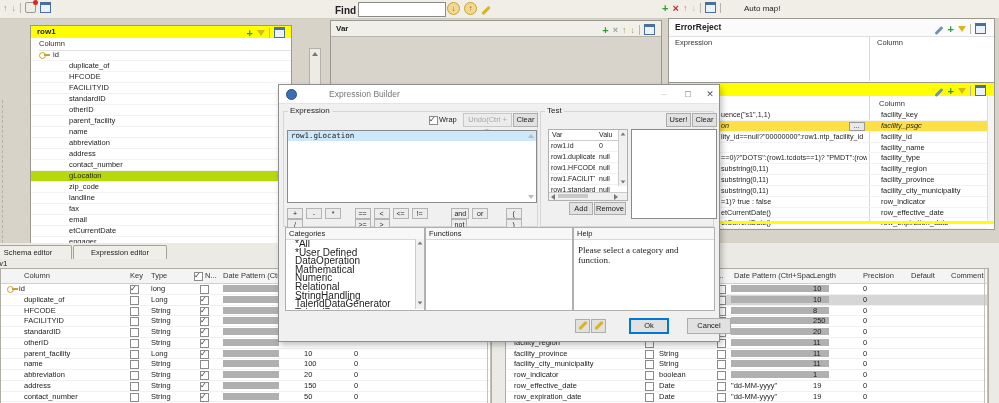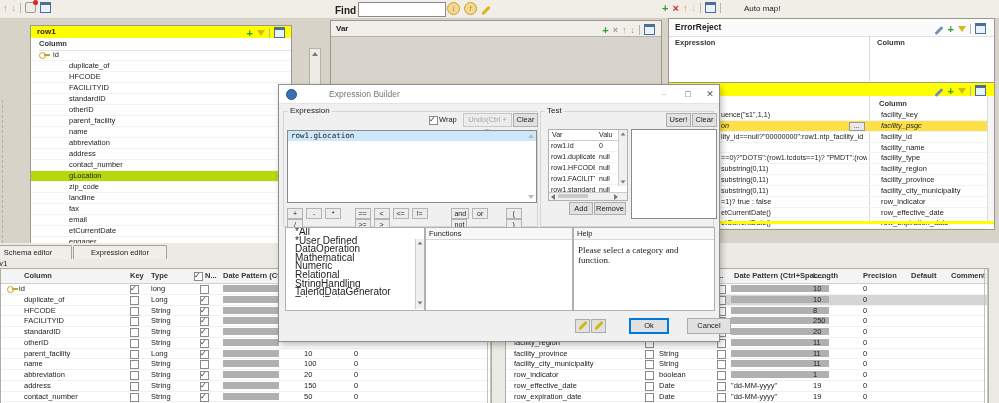--- a/index.html
+++ b/index.html
@@ -31,21 +31,21 @@
   .keyic::after{content:'';position:absolute;left:4px;top:1px;width:6px;height:1.6px;background:#c9a227;}
   .irow{height:10px;position:relative;border-bottom:1px solid #f3f3f3;}
   .irow.hl{background:#b8d80c;}
   .iname{position:absolute;left:38px;top:0;font-size:7.5px;line-height:10px;white-space:nowrap;}
   .irow.keyed .iname{left:22px;}
   .scrollv{background:#ecebe5;border:1px solid #b5b2a8;}
   .tri-up{width:0;height:0;border-left:3px solid transparent;border-right:3px solid transparent;border-bottom:4px solid #777;}
   .tri-down{width:0;height:0;border-left:3px solid transparent;border-right:3px solid transparent;border-top:4px solid #777;}
   .tri-left{width:0;height:0;border-top:3px solid transparent;border-bottom:3px solid transparent;border-right:4px solid #777;}
   .tri-right{width:0;height:0;border-top:3px solid transparent;border-bottom:3px solid transparent;border-left:4px solid #777;}
-  .hdrtxt{font-size:7.5px;color:#333;font-weight:bold;}
+  .hdrtxt{font-size:7.5px;color:#333;}
   .orow{height:9.85px;position:relative;border-bottom:1px solid #f3f3f3;}
   .orow.sel{background:#fde047;font-style:italic;}
   .oexpr{position:absolute;left:52px;top:0;font-size:7.2px;line-height:9.8px;white-space:nowrap;overflow:hidden;width:146px;}
   .oname{position:absolute;left:212px;top:0;font-size:7.5px;line-height:9.8px;white-space:nowrap;}
   .oell{position:absolute;left:180px;top:1px;width:14px;height:7px;background:#e8e8e8;border:1px solid #999;font-size:7px;line-height:5px;text-align:center;}
   .erow{height:10px;position:relative;}
   .ename{position:absolute;left:216px;top:0;font-size:7.5px;line-height:10px;}
   
   .dialog{left:278px;top:84px;width:440px;height:256px;background:#f0f0f0;border:1px solid #8f8f8f;box-shadow:2px 3px 6px rgba(0,0,0,0.25);z-index:50;}
   .dtitle{left:0;top:0;width:100%;height:18px;background:#ffffff;border-bottom:1px solid #e4e4e4;}
@@ -617,20 +617,21 @@
         <div class="tri-left" style="position:absolute;left:2px;top:1px;"></div>
         <div class="tri-right" style="position:absolute;right:9px;top:1px;"></div>
         <div class="abs" style="left:9px;top:1px;width:30px;height:4px;background:#c8c8c8;"></div>
       </div>
     </div>
     <div class="abs btn" style="left:290px;top:117px;width:22px;height:11px;line-height:11px;">Add</div>
     <div class="abs btn" style="left:315px;top:117px;width:30px;height:11px;line-height:11px;">Remove</div>
     <div class="abs" style="left:352px;top:44px;width:84px;height:88px;background:#fff;border:1px solid #8a8a8a;"></div>
 
     <div class="abs lstbox" style="left:6px;top:142px;width:138px;height:82px;">
+      <div class="lsthdr">Categories</div>
       <div id="cat-list" style="overflow:hidden;height:69px;">
           <div class="catitem"><span>*All</span></div>
           <div class="catitem"><span>*User Defined</span></div>
           <div class="catitem"><span>DataOperation</span></div>
           <div class="catitem"><span>Mathematical</span></div>
           <div class="catitem"><span>Numeric</span></div>
           <div class="catitem"><span>Relational</span></div>
           <div class="catitem"><span>StringHandling</span></div>
           <div class="catitem"><span>TalendDataGenerator</span></div>
           <div class="catitem"><span>TalendDate</span></div>

